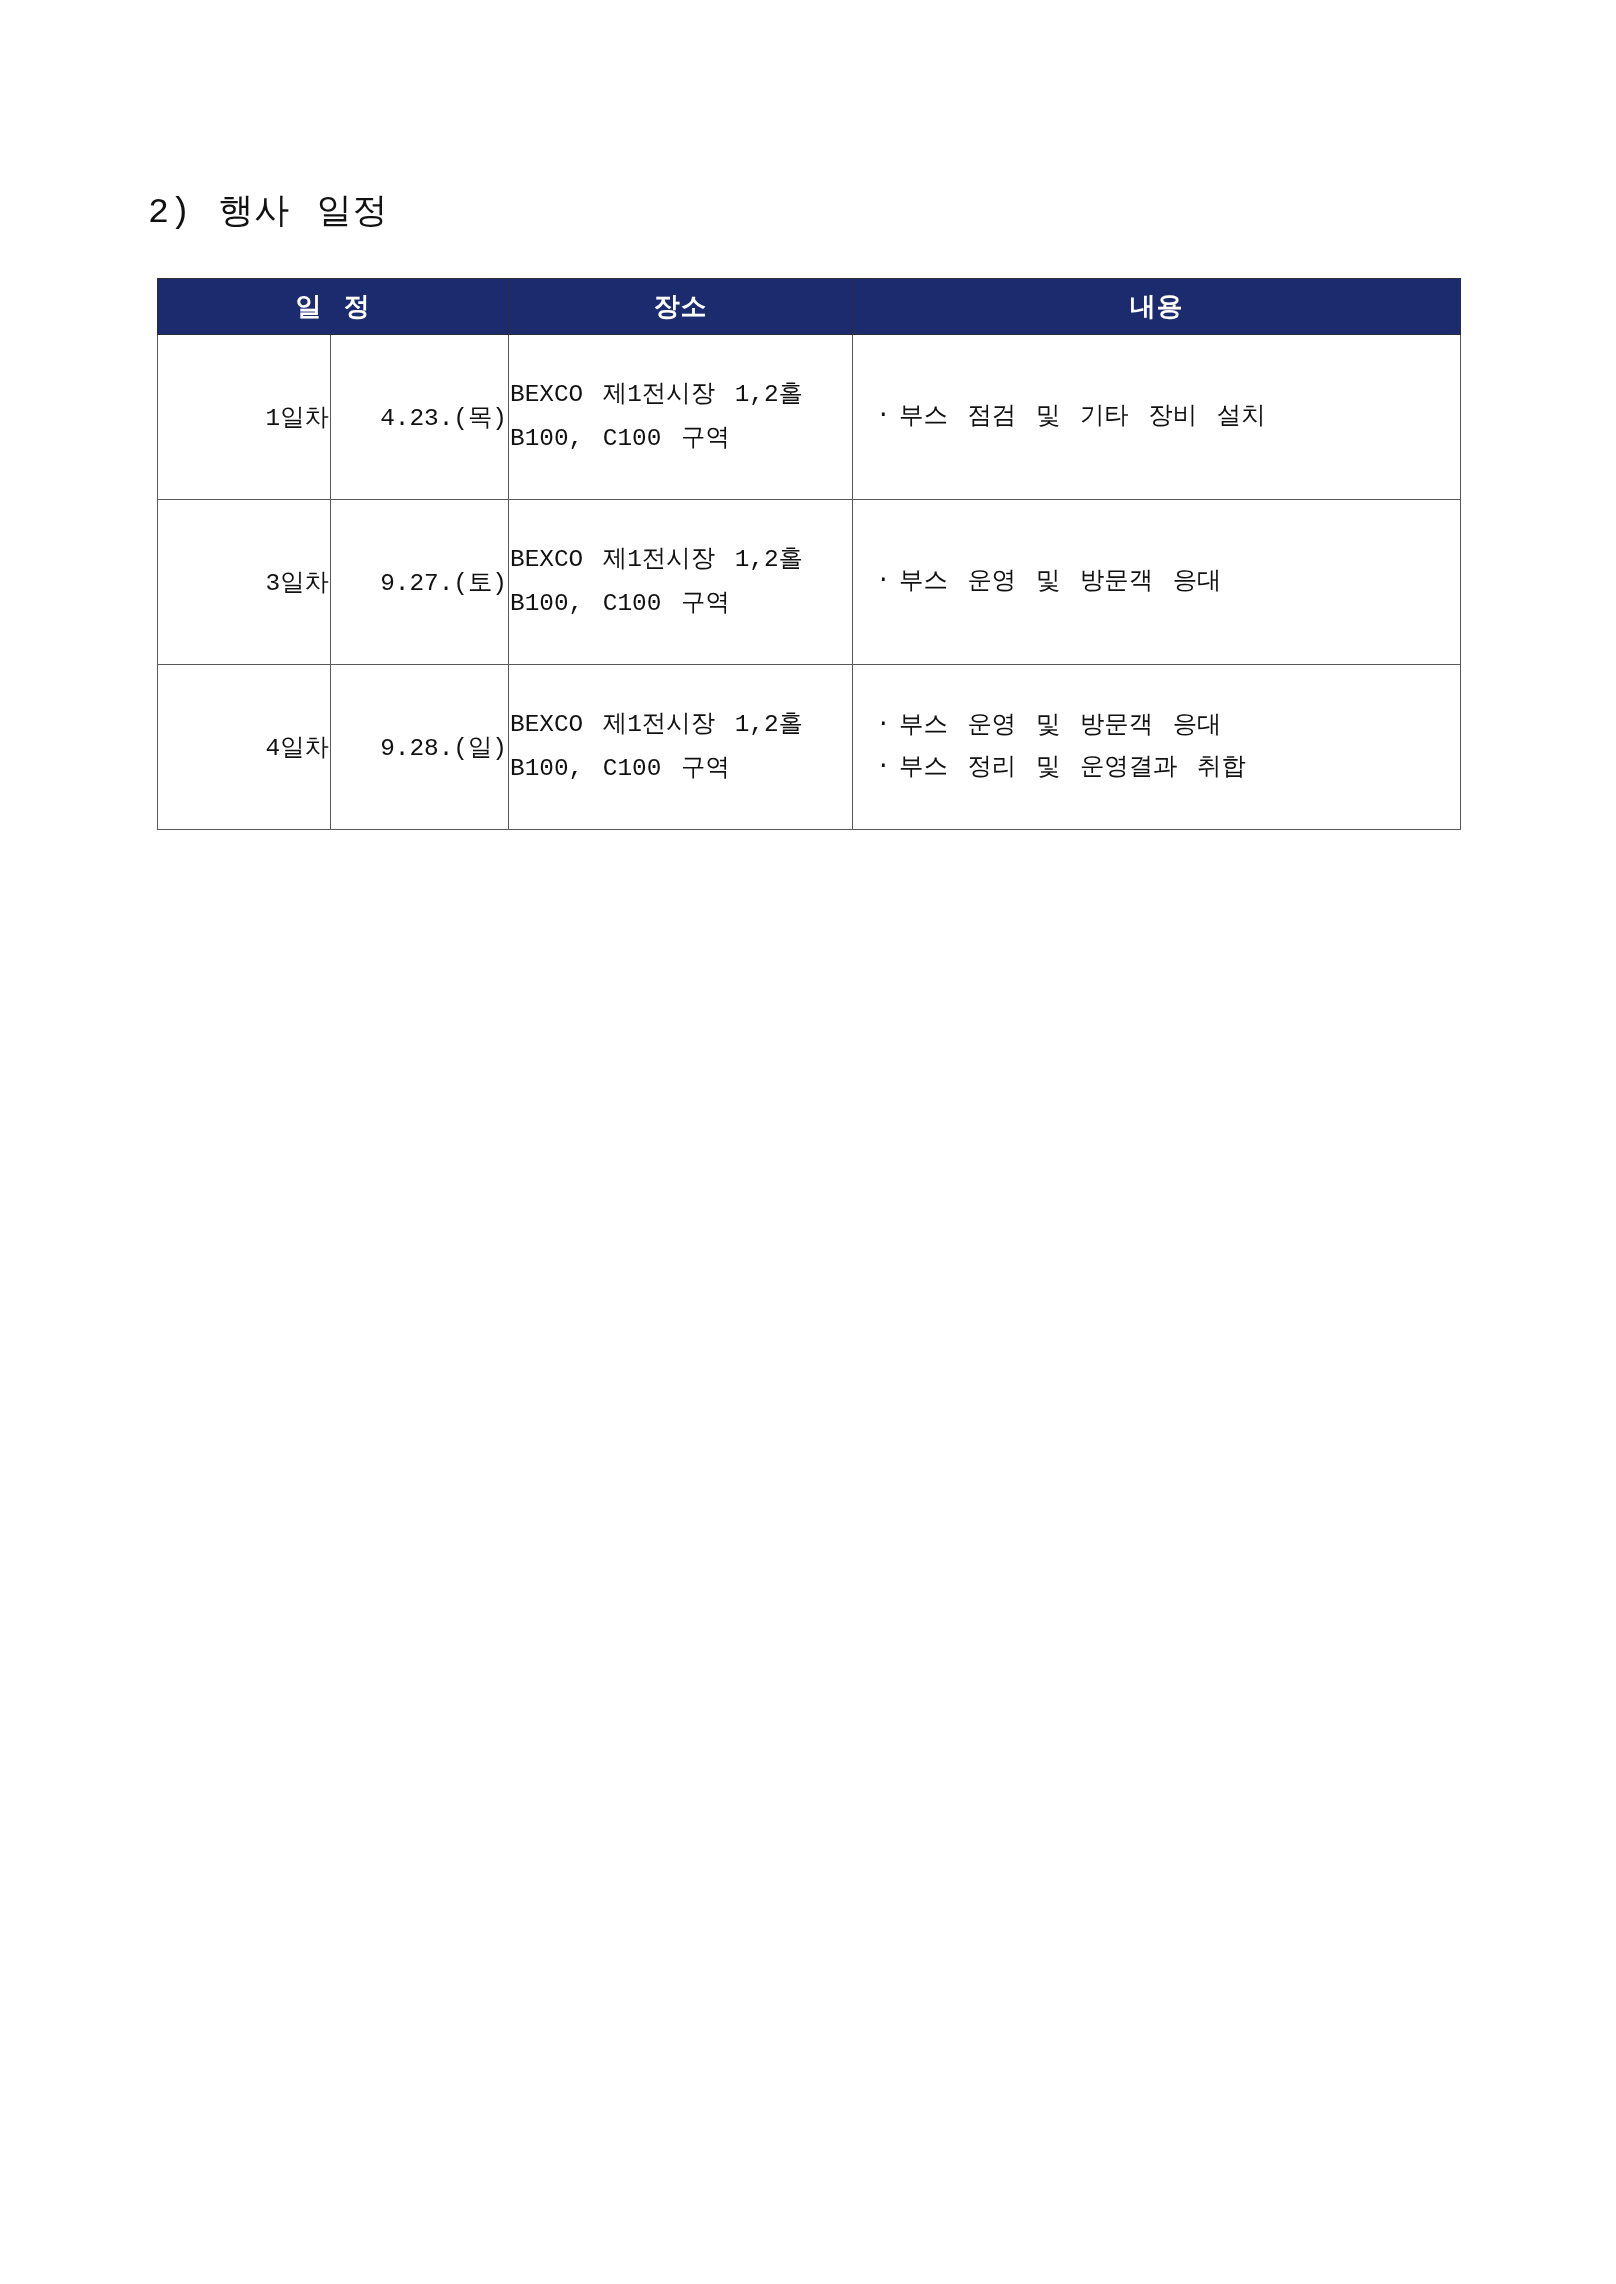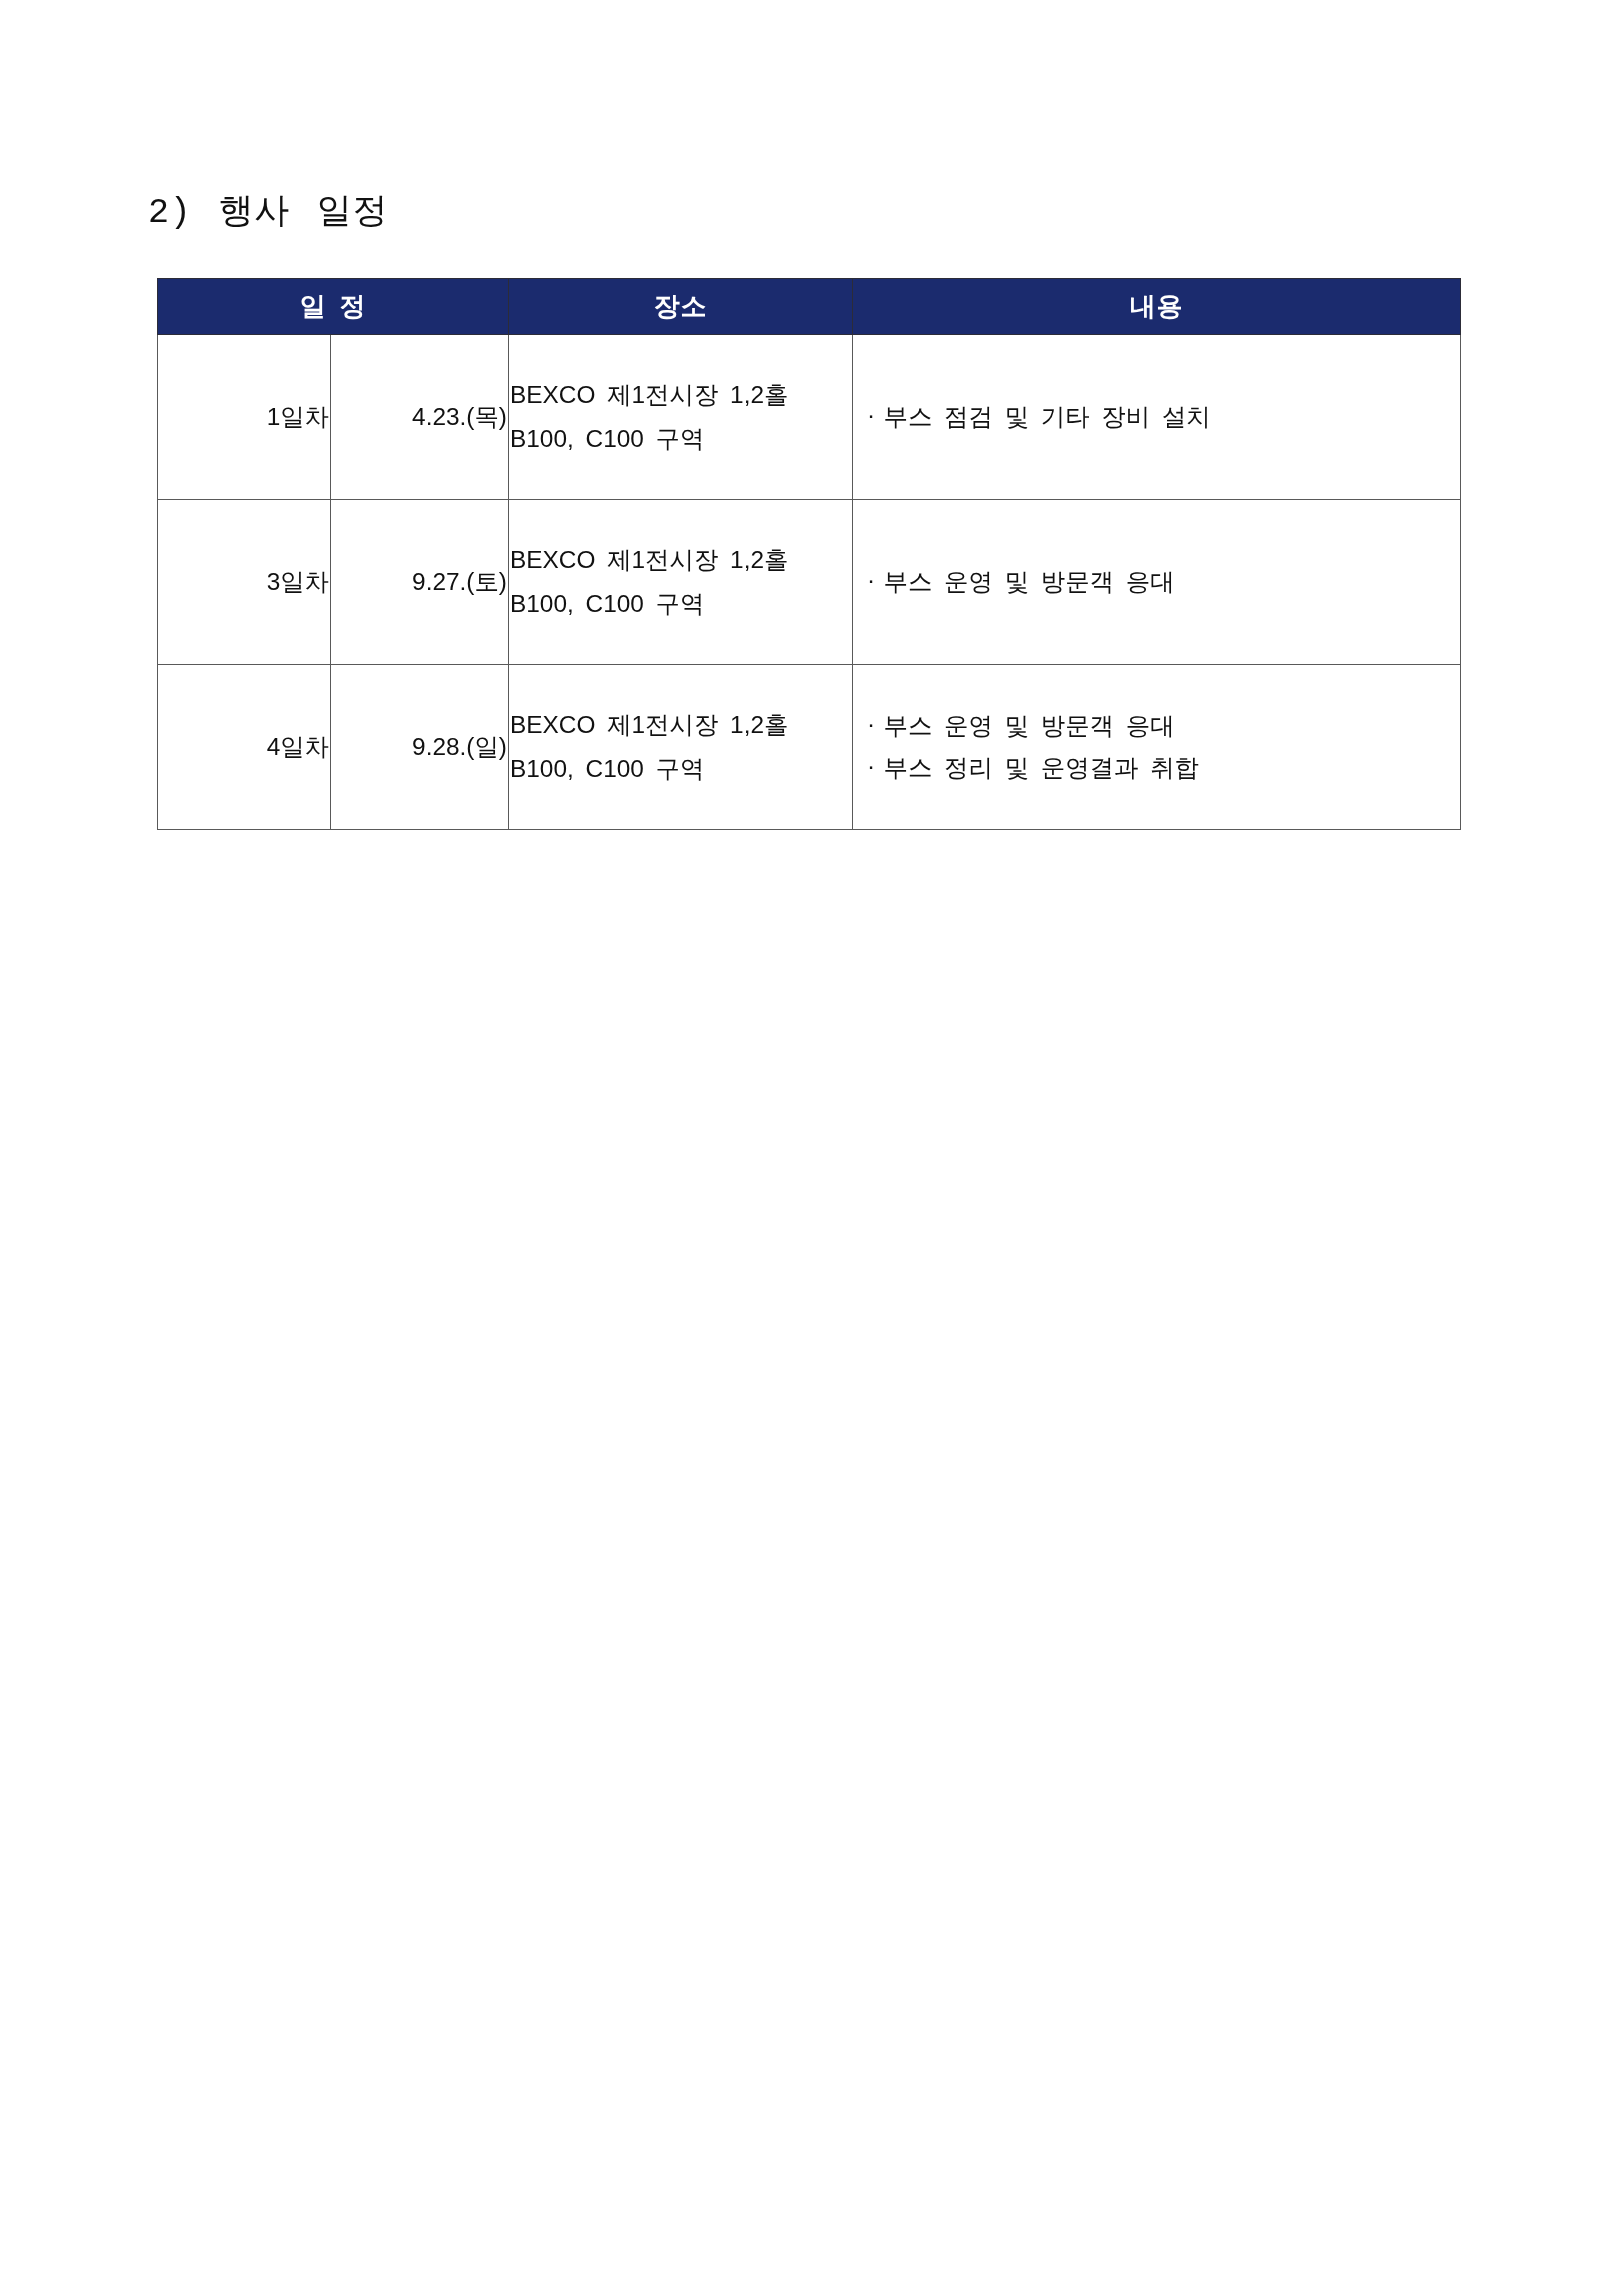--- a/index.html
+++ b/index.html
@@ -27,21 +27,21 @@
   }
   .table-wrap {
     position: absolute;
     left: 157px;
     top: 278px;
   }
   table.schedule {
     border-collapse: collapse;
     table-layout: fixed;
     width: 1304px;
-    font-family: Liberation Sans, sans-serif;
+    font-family: Liberation Mono, monospace;
     color: #111111;
   }
   table.schedule col.c-day  { width: 173px; }
   table.schedule col.c-date { width: 178px; }
   table.schedule col.c-loc  { width: 344px; }
   table.schedule col.c-cont { width: 608px; }
 
   table.schedule th {
     height: 53px;
     background: #1b2b6e;
@@ -63,21 +63,21 @@
   }
   td.cell-day, td.cell-date {
     text-align: right;
   }
   td.cell-loc {
     text-align: left;
     line-height: 44px;
   }
   td.cell-content {
     text-align: left;
-    padding-left: 14px;
+    padding-left: 23px;
     padding-right: 8.4px;
     line-height: 42px;
   }
   .content-line {
     white-space: nowrap;
   }
   .bullet {
     display: inline-block;
     margin-right: 8.4px;
     transform: translateY(-1.7px);

